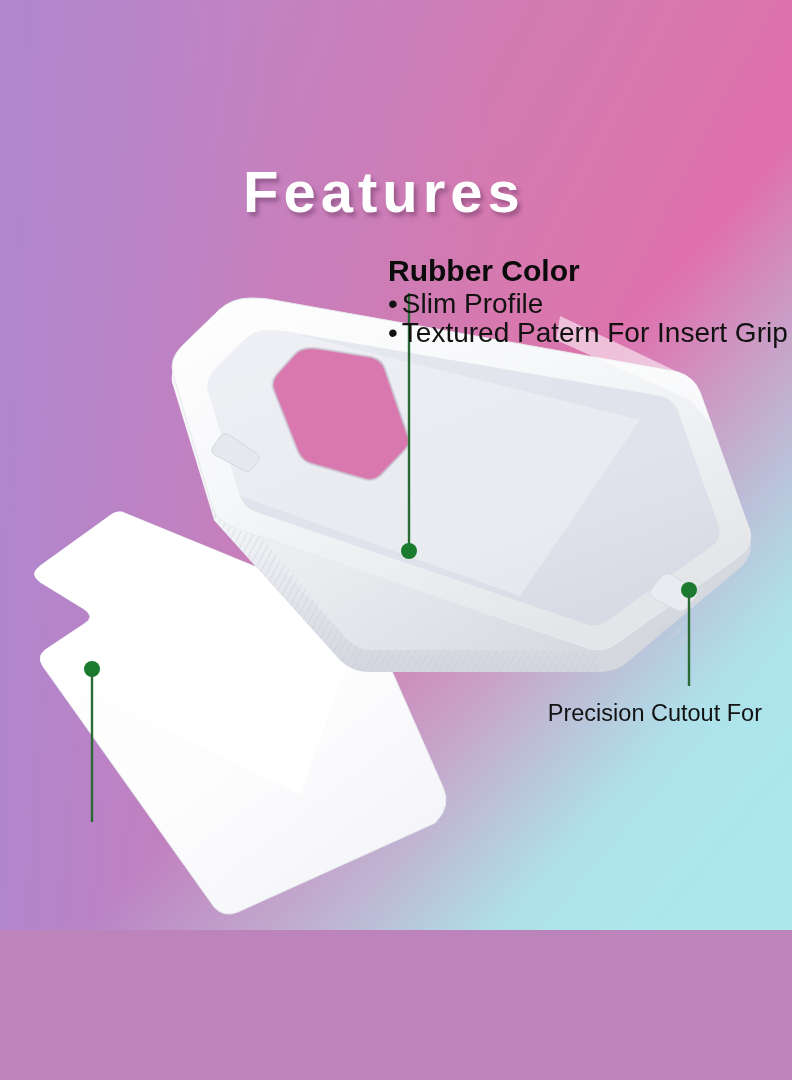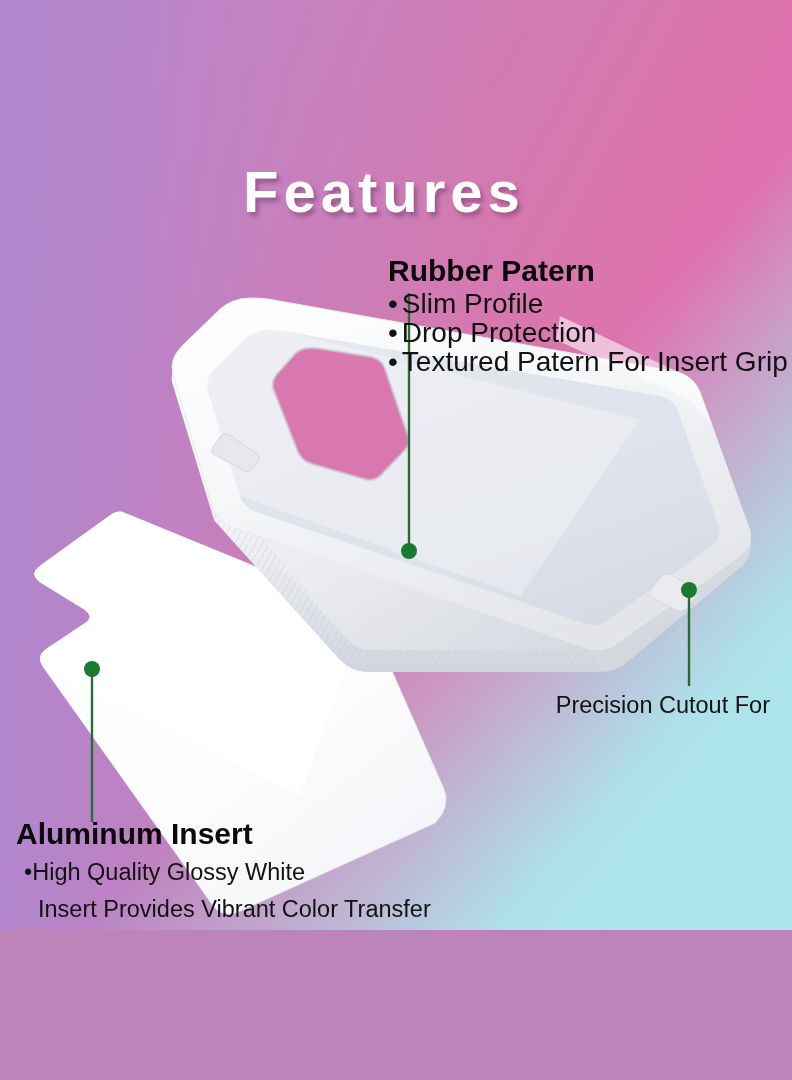--- a/index.html
+++ b/index.html
@@ -100,21 +100,21 @@
     list-style: none;
   }
   .callout li {
     font-size: 28px;
     color: #121212;
     line-height: 29px;
     white-space: nowrap;
   }
   .callout li .b { margin-right: 4px; }
   .callout p {
-    margin: 8px;
+    margin: 16px;
     font-size: 23.5px;
     color: #121212;
     line-height: 29px;
     white-space: nowrap;
   }
 
   #callout-rubber   { left: 388px; top: 255px; text-align: left; }
   #callout-port     { right: 14px; top: 683px; text-align: right; }
   #callout-aluminum { left: 16px; top: 818px; text-align: left; }
 </style>
@@ -282,31 +282,25 @@
       <circle cx="689" cy="590" r="8" fill="#1a7a2e"></circle>
       <line x1="689" y1="594" x2="689" y2="686" stroke="#2a6a35" stroke-width="2.4"></line>
     </g>
     <g>
       <circle cx="92" cy="669" r="8" fill="#1a7a2e"></circle>
       <line x1="92" y1="673" x2="92" y2="822" stroke="#2a6a35" stroke-width="2.4"></line>
     </g>
   </svg>
 
   <div class="callout" id="callout-rubber">
-    <h3>Rubber Patern</h3>
+    <h3>Rubber Color</h3>
     <ul>
       <li><span class="b">•</span><span>Slim Profile</span></li>
-      <li><span class="b">•</span><span>Drop Protection</span></li>
       <li><span class="b">•</span><span>Textured Patern For Insert Grip</span></li>
     </ul>
   </div>
 
   <div class="callout" id="callout-port">
     <p>Precision Cutout For</p>
   </div>
 
-  <div class="callout" id="callout-aluminum">
-    <h3>Aluminum Insert</h3>
-    <p><span class="b">•</span><span>High Quality Glossy White</span></p>
-    <p style="padding-left:14px">Insert Provides Vibrant Color Transfer</p>
-  </div>
 
 </div>
 
 </body></html>

